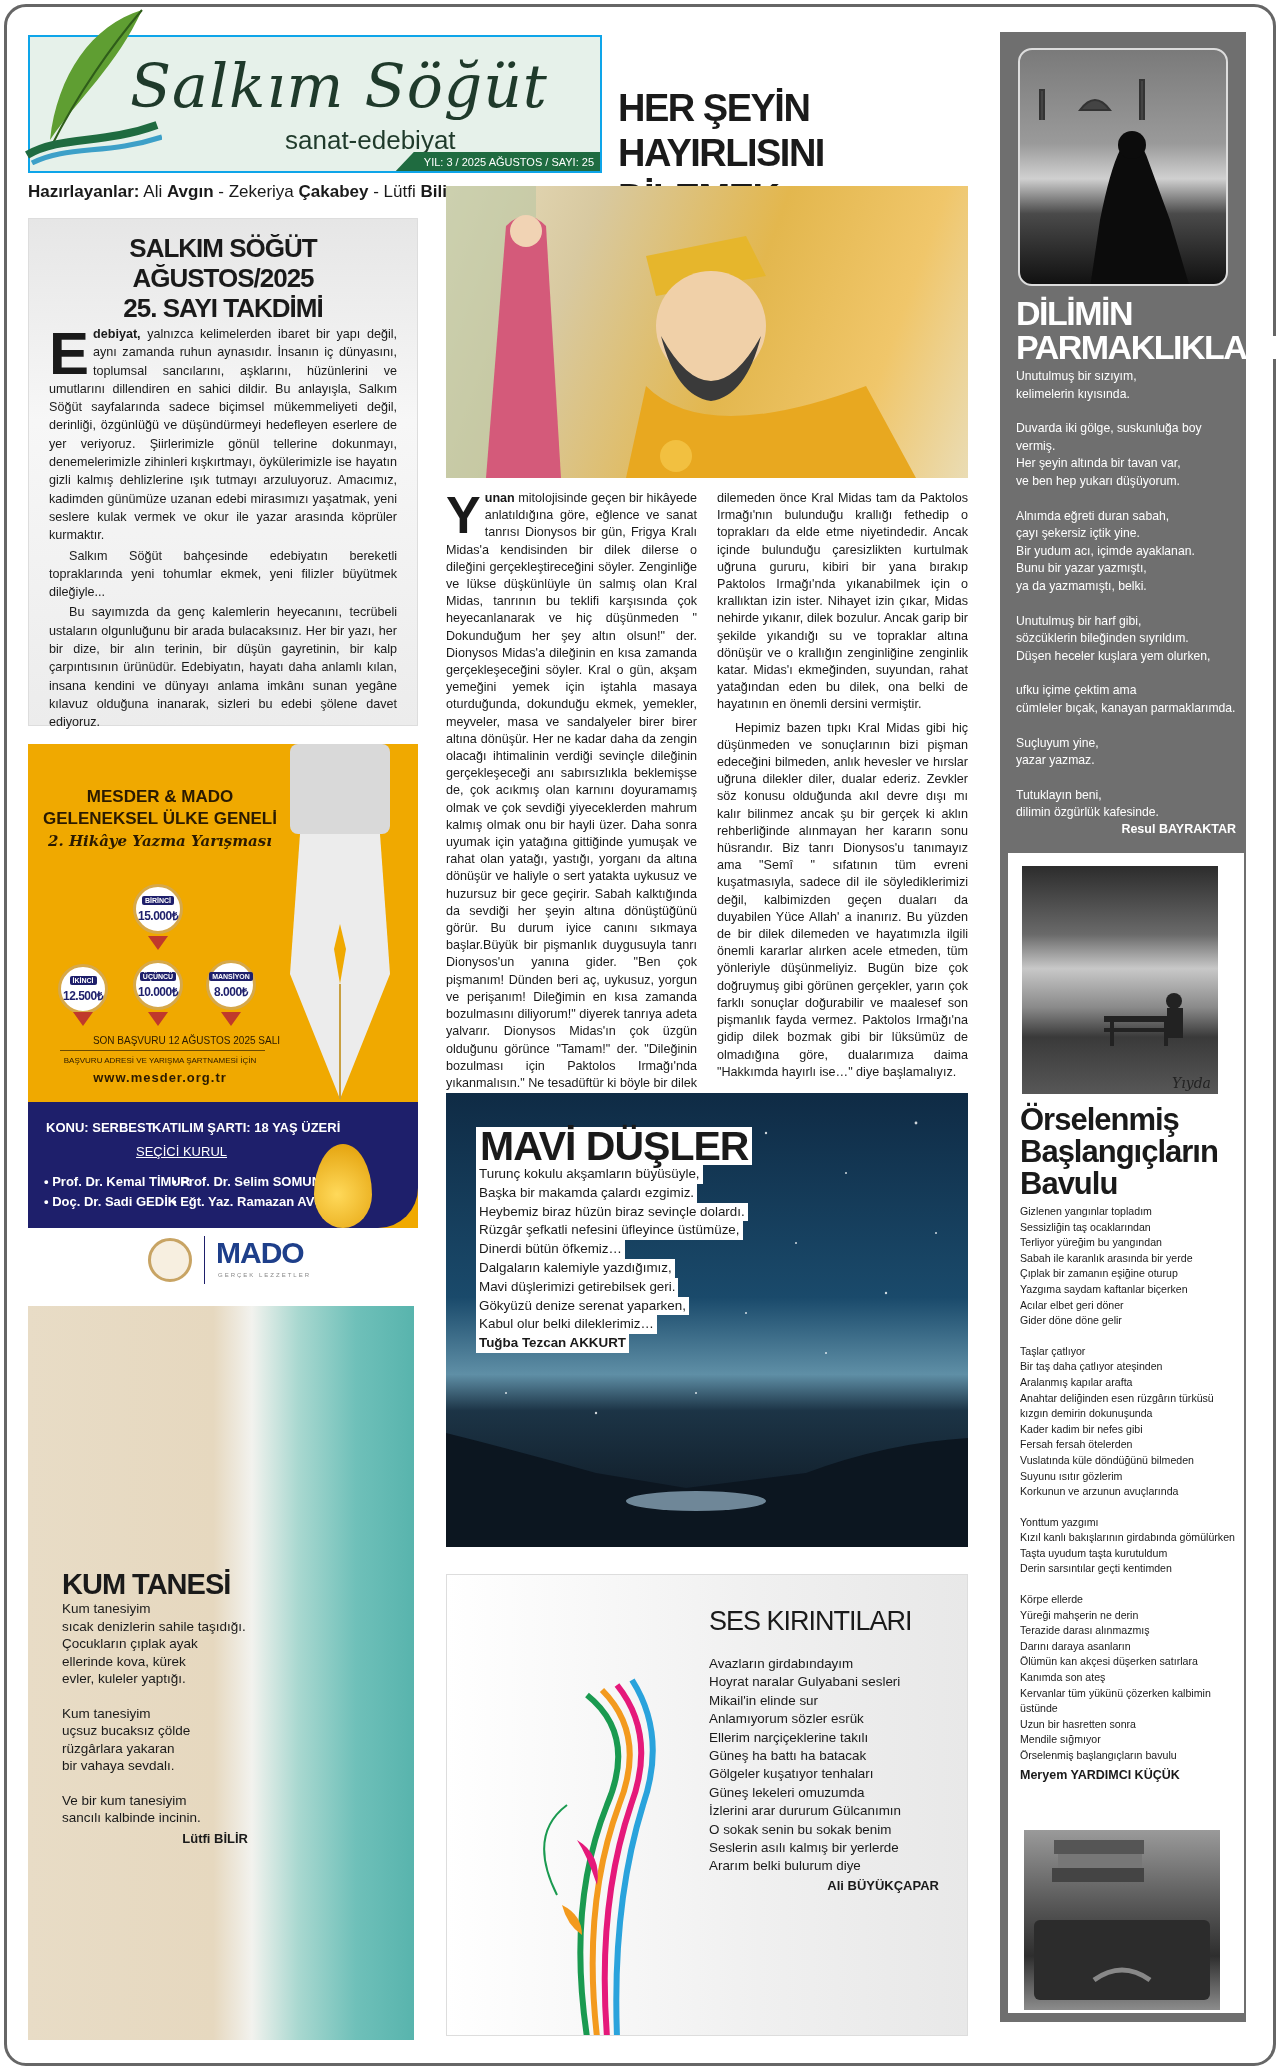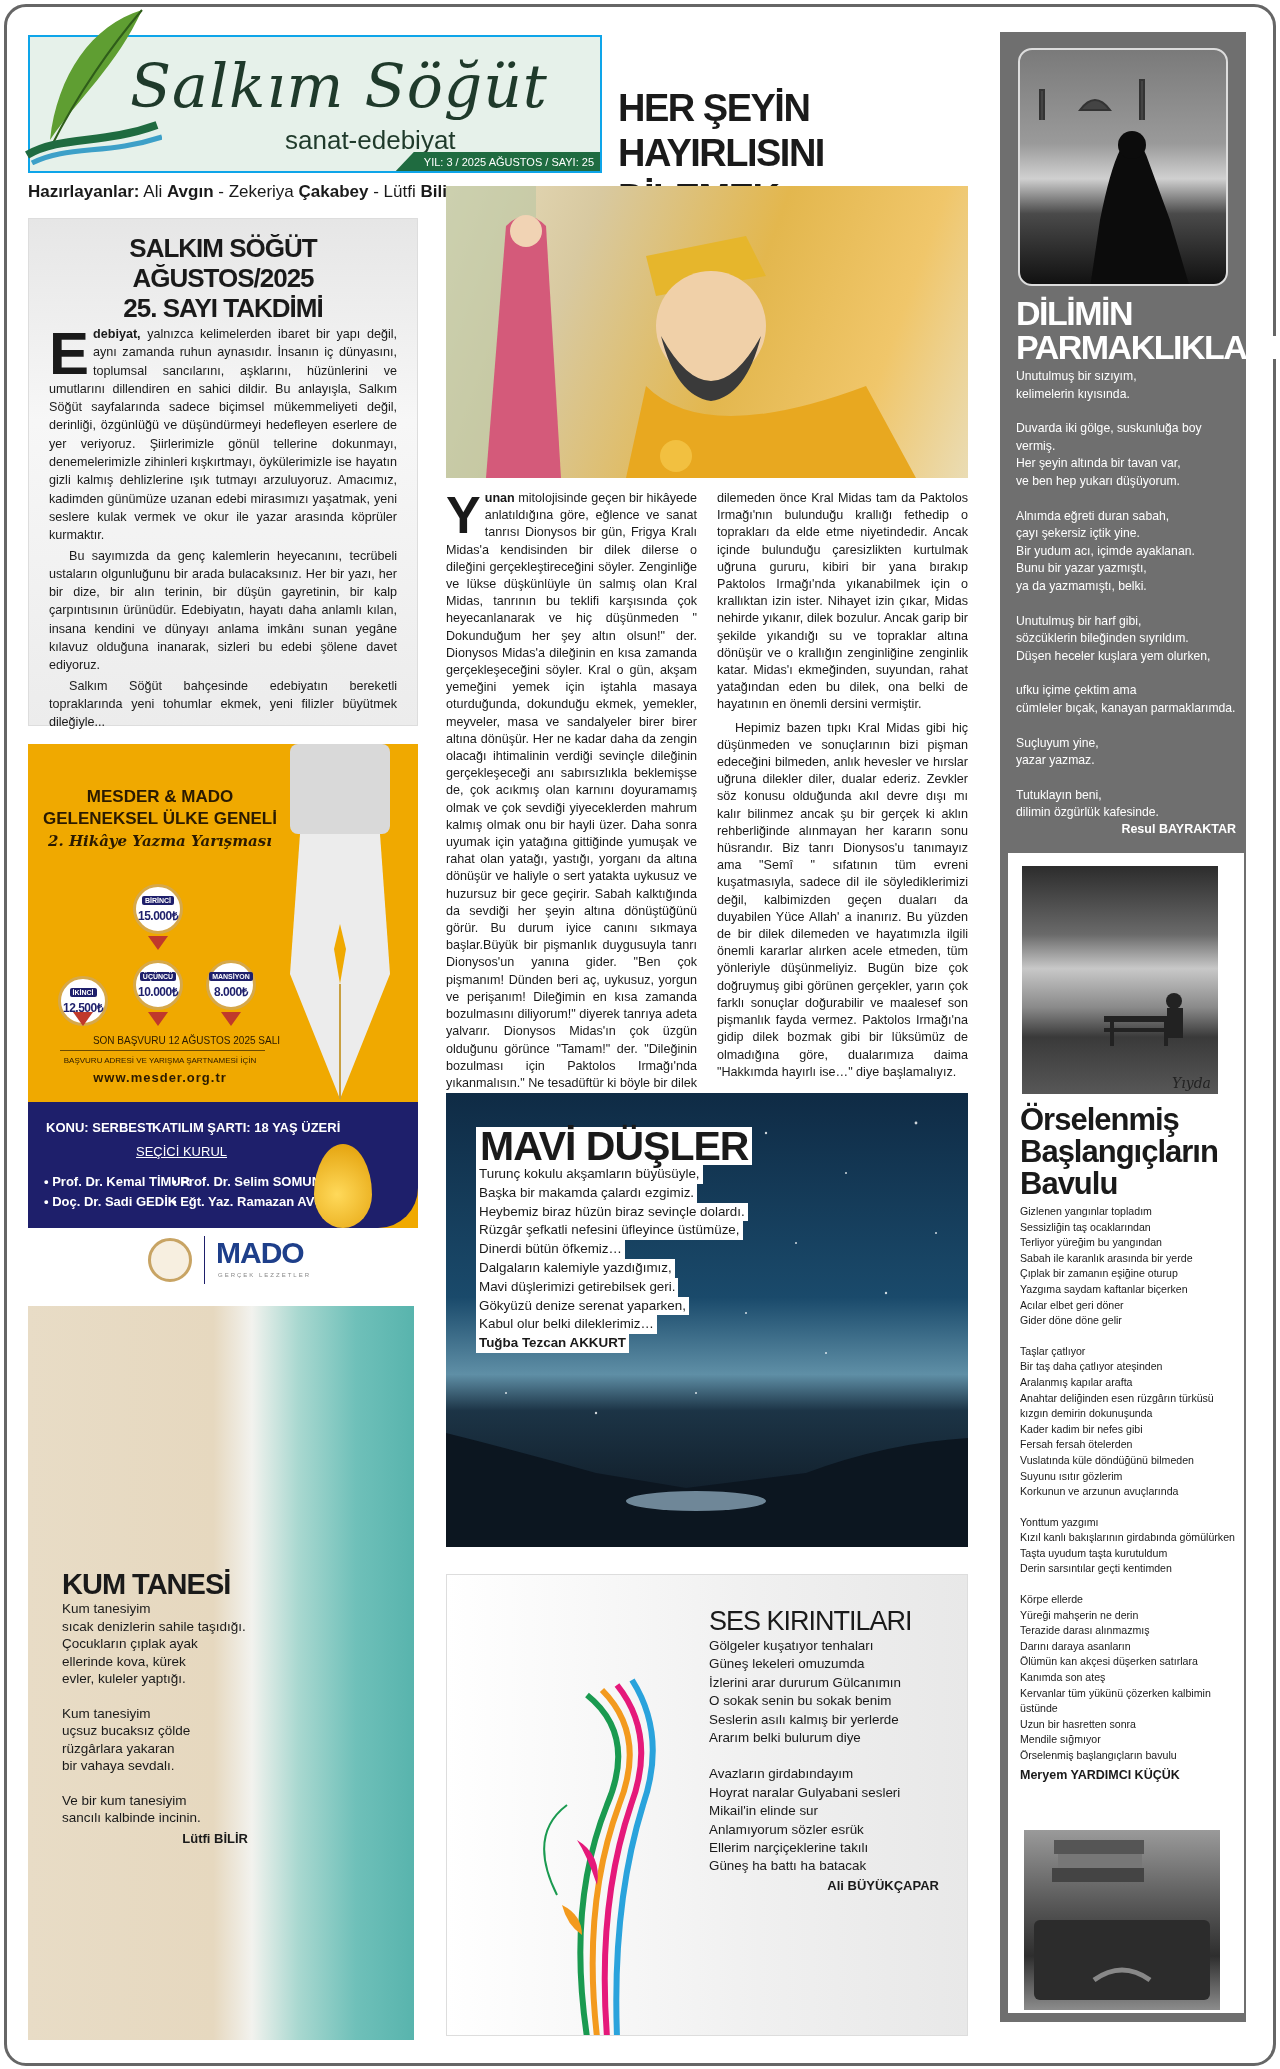--- a/index.html
+++ b/index.html
@@ -99,40 +99,40 @@
 <div class="abs prep">
   <b>Hazırlayanlar:</b>
   <span>Ali</span> <b>Avgın</b> -
   <span>Zekeriya</span> <b>Çakabey</b> -
   <span>Lütfi</span> <b>Bilir</b>
 </div>
 
 <div class="abs intro">
   <h2><span>SALKIM SÖĞÜT AĞUSTOS/2025</span><br><span>25. SAYI TAKDİMİ</span></h2>
   <p><span class="drop">E</span><b>debiyat,</b><span> yalnızca kelimelerden ibaret bir yapı değil, aynı zamanda ruhun aynasıdır. İnsanın iç dünyasını, toplumsal sancılarını, aşklarını, hüzünlerini ve umutlarını dillendiren en sahici dildir. Bu anlayışla, Salkım Söğüt sayfalarında sadece biçimsel mükemmeliyeti değil, derinliği, özgünlüğü ve düşündürmeyi hedefleyen eserlere de yer veriyoruz. Şiirlerimizle gönül tellerine dokunmayı, denemelerimizle zihinleri kışkırtmayı, öykülerimizle ise hayatın gizli kalmış dehlizlerine ışık tutmayı arzuluyoruz. Amacımız, kadimden günümüze uzanan edebi mirasımızı yaşatmak, yeni seslere kulak vermek ve okur ile yazar arasında köprüler kurmaktır.</span></p>
+  <p class="ind">Salkım Söğüt bahçesinde edebiyatın bereketli topraklarında yeni tohumlar ekmek, yeni filizler büyütmek dileğiyle...</p>
   <p class="ind">Bu sayımızda da genç kalemlerin heyecanını, tecrübeli ustaların olgunluğunu bir arada bulacaksınız. Her bir yazı, her bir dize, bir alın terinin, bir düşün gayretinin, bir kalp çarpıntısının ürünüdür. Edebiyatın, hayatı daha anlamlı kılan, insana kendini ve dünyayı anlama imkânı sunan yegâne kılavuz olduğuna inanarak, sizleri bu edebi şölene davet ediyoruz.</p>
-  <p class="ind">Salkım Söğüt bahçesinde edebiyatın bereketli topraklarında yeni tohumlar ekmek, yeni filizler büyütmek dileğiyle...</p>
   <div class="sign">
     <div>Ali AVGIN</div>
     <div>MESDER KAHRAMANMARAŞ</div>
     <div>EDEBİYAT VE SANAT DERNEĞİ BAŞKANI</div>
   </div>
 </div>
 
 <div class="abs ad">
   <svg class="pen" viewBox="0 0 125 360">
     <rect x="12" y="0" width="100" height="90" rx="8" fill="#d9d9d9"></rect>
     <path d="M22 90 L102 90 L112 230 L62 355 L12 230 Z" fill="#ececec"></path>
     <path d="M62 180 L56 205 L62 240 L68 205 Z" fill="#f0a900"></path>
     <line x1="62" y1="240" x2="62" y2="355" stroke="#c9a040" stroke-width="2"></line>
   </svg>
   <div class="h1"><span>MESDER &amp; MADO</span><br><span>GELENEKSEL ÜLKE GENELİ</span></div>
   <div class="h2">2. Hikâye Yazma Yarışması</div>
   <div class="medal" style="left:105px;top:140px"><div class="lbl">BİRİNCİ</div><div class="val">15.000₺</div></div>
-  <div class="medal" style="left:30px;top:232px"><div class="lbl">İKİNCİ</div><div class="val">12.500₺</div></div>
+  <div class="medal" style="left:30px;top:220px"><div class="lbl">İKİNCİ</div><div class="val">12.500₺</div></div>
   <div class="medal" style="left:105px;top:216px"><div class="lbl">ÜÇÜNCÜ</div><div class="val">10.000₺</div></div>
   <div class="medal" style="left:178px;top:216px"><div class="lbl">MANSİYON</div><div class="val">8.000₺</div></div>
   <div class="ribbon" style="left:120px;top:192px"></div>
   <div class="ribbon" style="left:45px;top:268px"></div>
   <div class="ribbon" style="left:120px;top:268px"></div>
   <div class="ribbon" style="left:193px;top:268px"></div>
   <div class="son">SON BAŞVURU 12 AĞUSTOS 2025 SALI</div>
   <div class="rule"></div>
   <div class="bas">BAŞVURU ADRESİ VE YARIŞMA ŞARTNAMESİ İÇİN</div>
   <div class="url">www.mesder.org.tr</div>
@@ -222,22 +222,22 @@
     <path d="M60 382 Q40 250 80 150 Q110 80 60 40" stroke="#1a9a50" stroke-width="6" fill="none"></path>
     <path d="M70 382 Q55 250 92 150 Q120 80 75 35" stroke="#f39a1e" stroke-width="6" fill="none"></path>
     <path d="M80 382 Q70 250 104 150 Q130 80 90 30" stroke="#e5197a" stroke-width="6" fill="none"></path>
     <path d="M90 382 Q85 250 116 150 Q140 80 105 25" stroke="#2aa3dc" stroke-width="6" fill="none"></path>
     <path d="M30 240 Q0 180 40 150" stroke="#1a9a50" stroke-width="2" fill="none"></path>
     <path d="M70 230 Q60 200 50 185 Q75 200 70 230Z" fill="#e5197a"></path>
     <path d="M55 280 Q40 270 35 250 Q55 260 55 280Z" fill="#f39a1e"></path>
   </svg>
   <div class="txt">
     <h3>SES KIRINTILARI</h3>
+    <p style="margin-top:18px"><span>Avazların girdabındayım</span><br><span>Hoyrat naralar Gulyabani sesleri</span><br><span>Mikail'in elinde sur</span><br><span> Anlamıyorum sözler esrük</span><br><span>Ellerim narçiçeklerine takılı</span><br><span>Güneş ha battı ha batacak</span></p>
     <p><span>Gölgeler kuşatıyor tenhaları</span><br><span>Güneş lekeleri omuzumda</span><br><span>İzlerini arar dururum Gülcanımın</span><br><span>O sokak senin bu sokak benim</span><br><span>Seslerin asılı kalmış bir yerlerde</span><br><span>Ararım belki bulurum diye</span></p>
-    <p style="margin-top:18px"><span>Avazların girdabındayım</span><br><span>Hoyrat naralar Gulyabani sesleri</span><br><span>Mikail'in elinde sur</span><br><span> Anlamıyorum sözler esrük</span><br><span>Ellerim narçiçeklerine takılı</span><br><span>Güneş ha battı ha batacak</span></p>
     <div class="au">Ali BÜYÜKÇAPAR</div>
   </div>
 </div>
 
 <div class="abs rside"></div>
 <div class="abs rphoto">
   <svg width="210" height="238">
     <path d="M20 70 L20 40 L24 40 L24 70 M60 60 Q75 40 90 60 Z M120 70 L120 30 L124 30 L124 70" stroke="#333" stroke-width="2" fill="#444"></path>
     <path d="M70 238 L80 170 Q90 120 100 100 Q118 80 128 110 L150 170 L170 238Z" fill="#0c0c0c"></path>
     <circle cx="112" cy="95" r="14" fill="#0c0c0c"></circle>

